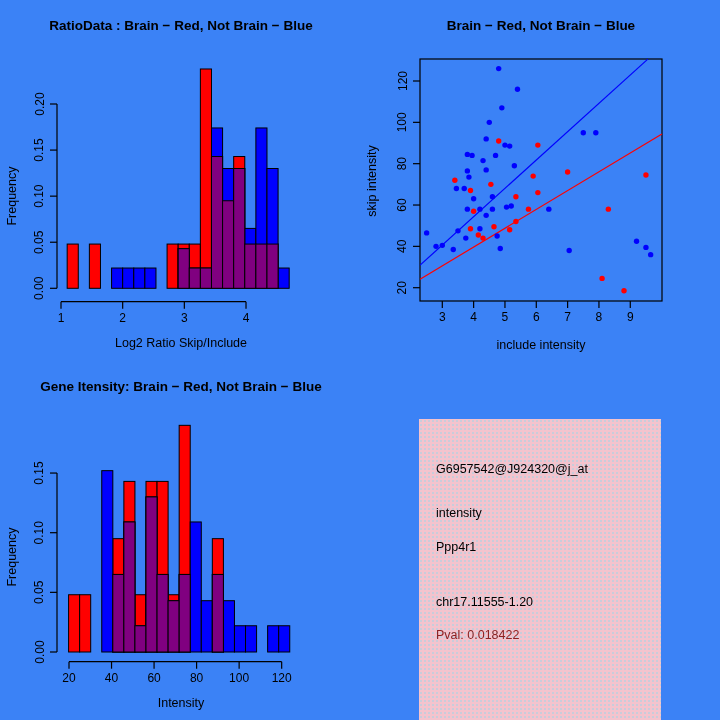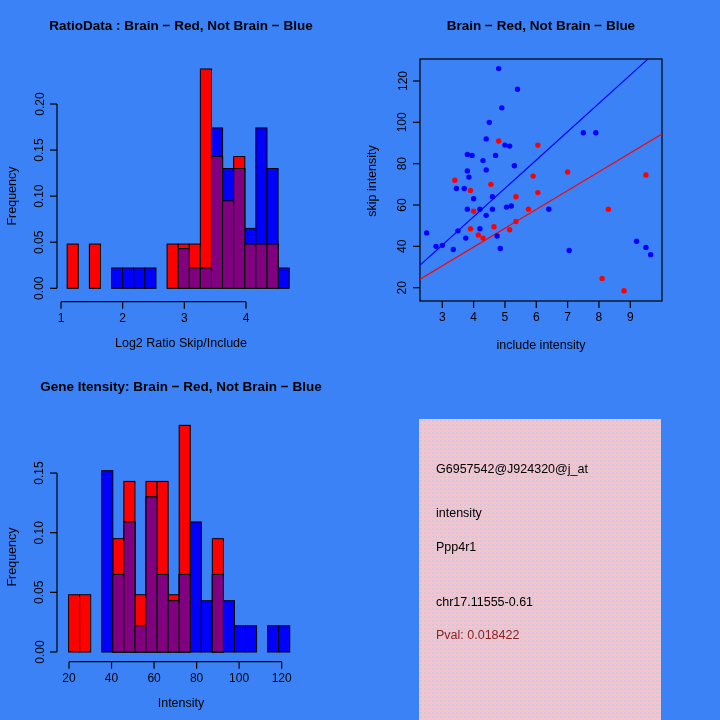--- a/index.html
+++ b/index.html
@@ -256,17 +256,17 @@
         <rect x="168.10422" y="240.70100000000002" width="11.05884" height="51.29899999999999" fill="#800080" stroke="#000" stroke-width="1"></rect>
         <rect x="179.16306" y="214.45499999999998" width="11.05884" height="77.545" fill="#800080" stroke="#000" stroke-width="1"></rect>
         <rect x="212.33958" y="214.45499999999998" width="11.05884" height="77.545" fill="#800080" stroke="#000" stroke-width="1"></rect>
       </g>
   </svg>
 
   <div class="info-box">
     <div class="info-line il1" style="color: rgb(0, 0, 0);">G6957542@J924320@j_at</div>
     <div class="info-line il2" style="color: rgb(0, 0, 0);">intensity</div>
     <div class="info-line il3" style="color: rgb(0, 0, 0);">Ppp4r1</div>
-    <div class="info-line il4" style="color: rgb(0, 0, 0);">chr17.11555-0.61</div>
+    <div class="info-line il4" style="color: rgb(0, 0, 0);">chr17.11555-1.20</div>
     <div class="info-line il5" style="color: rgb(139, 34, 34);">Pval: 0.018422</div>
   </div>
 
 </div>
 
 </body></html>

